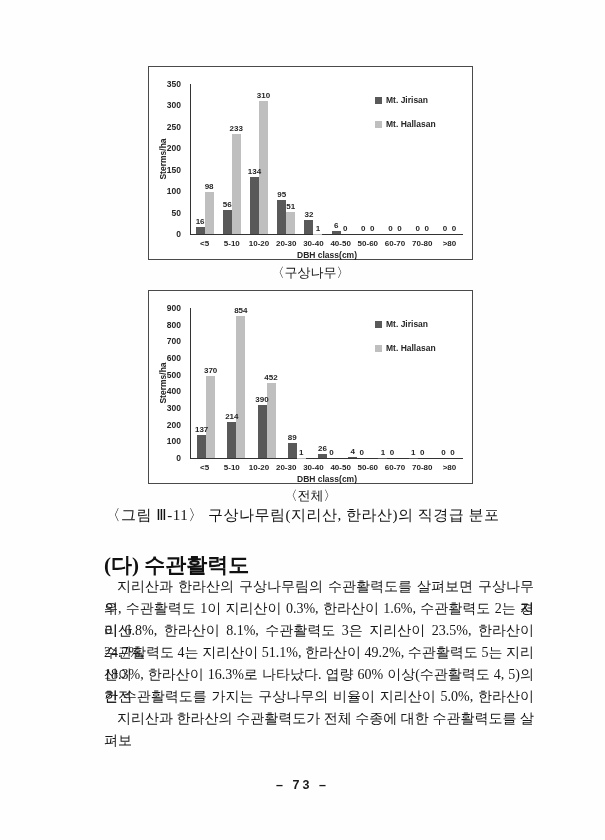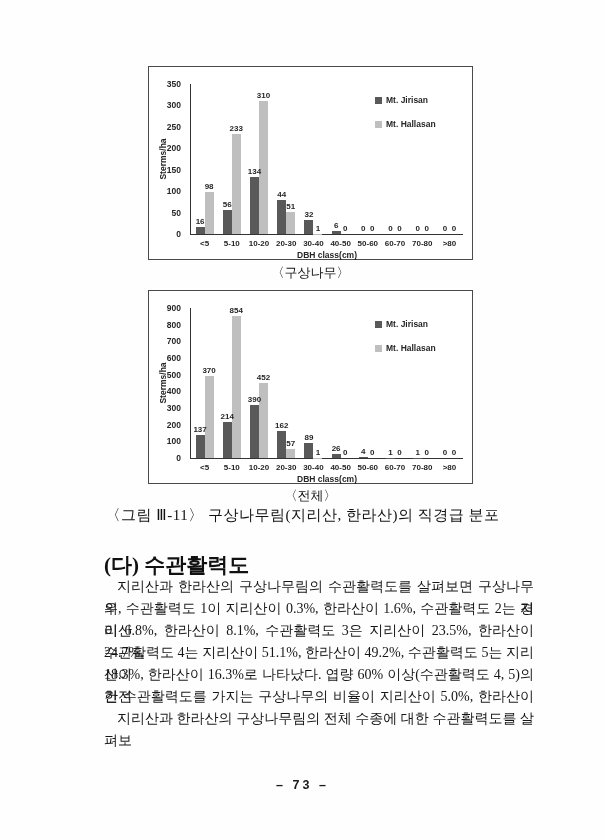--- a/index.html
+++ b/index.html
@@ -85,21 +85,21 @@
           <div class="barlabel s1" style="bottom: calc(66.5714% + 1px);">233</div>
         </div>
         <div class="bargroup">
           <div class="bar s0" style="height: 38.2857%; background: rgb(89, 89, 89);"></div>
           <div class="barlabel s0" style="bottom: calc(38.2857% + 1px);">134</div>
           <div class="bar s1" style="height: 88.5714%; background: rgb(191, 191, 191);"></div>
           <div class="barlabel s1" style="bottom: calc(88.5714% + 1px);">310</div>
         </div>
         <div class="bargroup">
           <div class="bar s0" style="height: 22.5714%; background: rgb(89, 89, 89);"></div>
-          <div class="barlabel s0" style="bottom: calc(22.5714% + 1px);">44</div>
+          <div class="barlabel s0" style="bottom: calc(22.5714% + 1px);">95</div>
           <div class="bar s1" style="height: 14.5714%; background: rgb(191, 191, 191);"></div>
           <div class="barlabel s1" style="bottom: calc(14.5714% + 1px);">51</div>
         </div>
         <div class="bargroup">
           <div class="bar s0" style="height: 9.14286%; background: rgb(89, 89, 89);"></div>
           <div class="barlabel s0" style="bottom: calc(9.14286% + 1px);">32</div>
           <div class="bar s1" style="height: 0.285714%; background: rgb(191, 191, 191);"></div>
           <div class="barlabel s1" style="bottom: calc(0.285714% + 1px);">1</div>
         </div>
         <div class="bargroup">
@@ -186,26 +186,20 @@
           <div class="bar s1" style="height: 94.8889%; background: rgb(191, 191, 191);"></div>
           <div class="barlabel s1" style="bottom: calc(94.8889% + 1px);">854</div>
         </div>
         <div class="bargroup">
           <div class="bar s0" style="height: 35.5556%; background: rgb(89, 89, 89);"></div>
           <div class="barlabel s0" style="bottom: calc(35.5556% + 1px);">390</div>
           <div class="bar s1" style="height: 50.2222%; background: rgb(191, 191, 191);"></div>
           <div class="barlabel s1" style="bottom: calc(50.2222% + 1px);">452</div>
         </div>
         <div class="bargroup">
-          <div class="bar s0" style="height: 18%; background: rgb(89, 89, 89);"></div>
-          <div class="barlabel s0" style="bottom: calc(18% + 1px);">162</div>
-          <div class="bar s1" style="height: 6.33333%; background: rgb(191, 191, 191);"></div>
-          <div class="barlabel s1" style="bottom: calc(6.33333% + 1px);">57</div>
-        </div>
-        <div class="bargroup">
           <div class="bar s0" style="height: 9.88889%; background: rgb(89, 89, 89);"></div>
           <div class="barlabel s0" style="bottom: calc(9.88889% + 1px);">89</div>
           <div class="bar s1" style="height: 0.111111%; background: rgb(191, 191, 191);"></div>
           <div class="barlabel s1" style="bottom: calc(0.111111% + 1px);">1</div>
         </div>
         <div class="bargroup">
           <div class="bar s0" style="height: 2.88889%; background: rgb(89, 89, 89);"></div>
           <div class="barlabel s0" style="bottom: calc(2.88889% + 1px);">26</div>
           <div class="bar s1" style="height: 0%; background: rgb(191, 191, 191);"></div>
           <div class="barlabel s1" style="bottom: calc(0% + 1px);">0</div>
@@ -265,17 +259,17 @@
 
   <div class="section-heading">(다) 수관활력도</div>
 
   <div class="paragraphs" id="paragraphs">
       <div class="bodyline indent just">지리산과 한라산의 구상나무림의 수관활력도를 살펴보면 구상나무의 경</div>
       <div class="bodyline just">우, 수관활력도 1이 지리산이 0.3%, 한라산이 1.6%, 수관활력도 2는 지리산</div>
       <div class="bodyline just">이 6.8%, 한라산이 8.1%, 수관활력도 3은 지리산이 23.5%, 한라산이 24.7%,</div>
       <div class="bodyline just">수관활력도 4는 지리산이 51.1%, 한라산이 49.2%, 수관활력도 5는 지리산이</div>
       <div class="bodyline just">18.3%, 한라산이 16.3%로 나타났다. 엽량 60% 이상(수관활력도 4, 5)의 건전</div>
       <div class="bodyline just">한 수관활력도를 가지는 구상나무의 비율이 지리산이 5.0%, 한라산이</div>
-      <div class="bodyline indent just">지리산과 한라산의 구상나무림의 전체 수종에 대한 수관활력도를 살펴보</div>
+      <div class="bodyline indent just">지리산과 한라산의 수관활력도가 전체 수종에 대한 수관활력도를 살펴보</div>
     </div>
 
   <div class="page-number">– 73 –</div>
 </div>
 
 </body></html>

